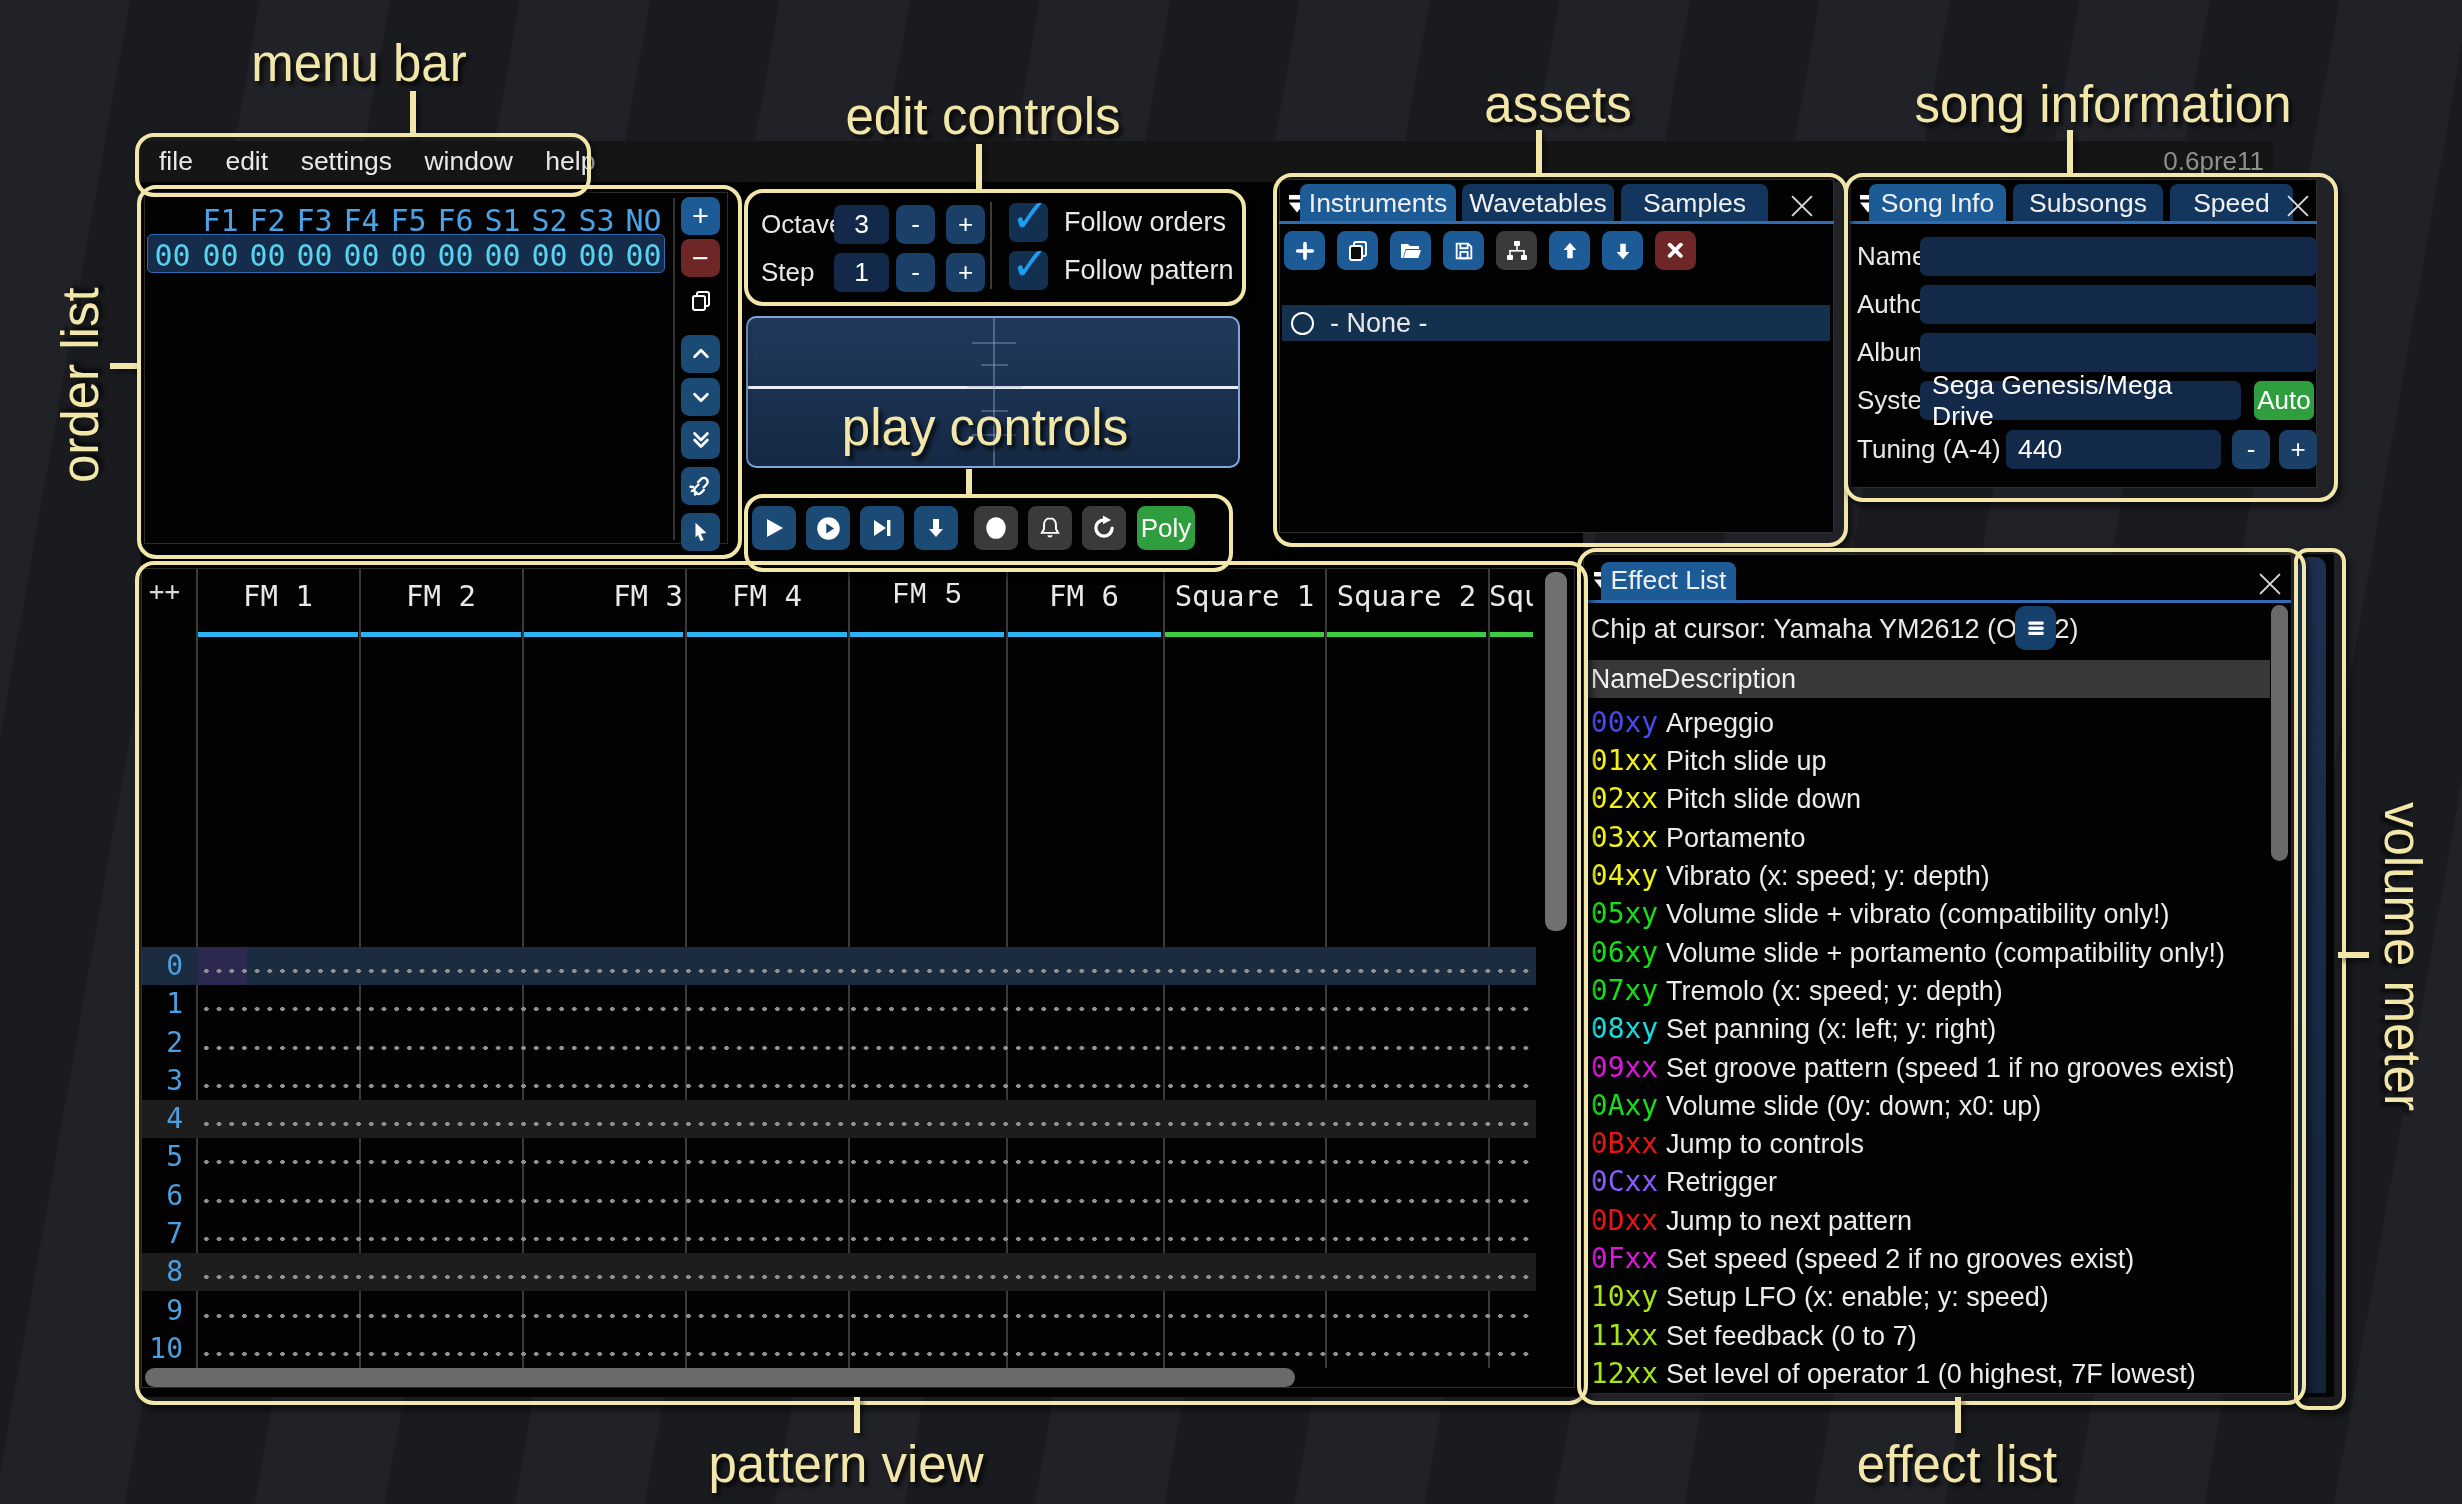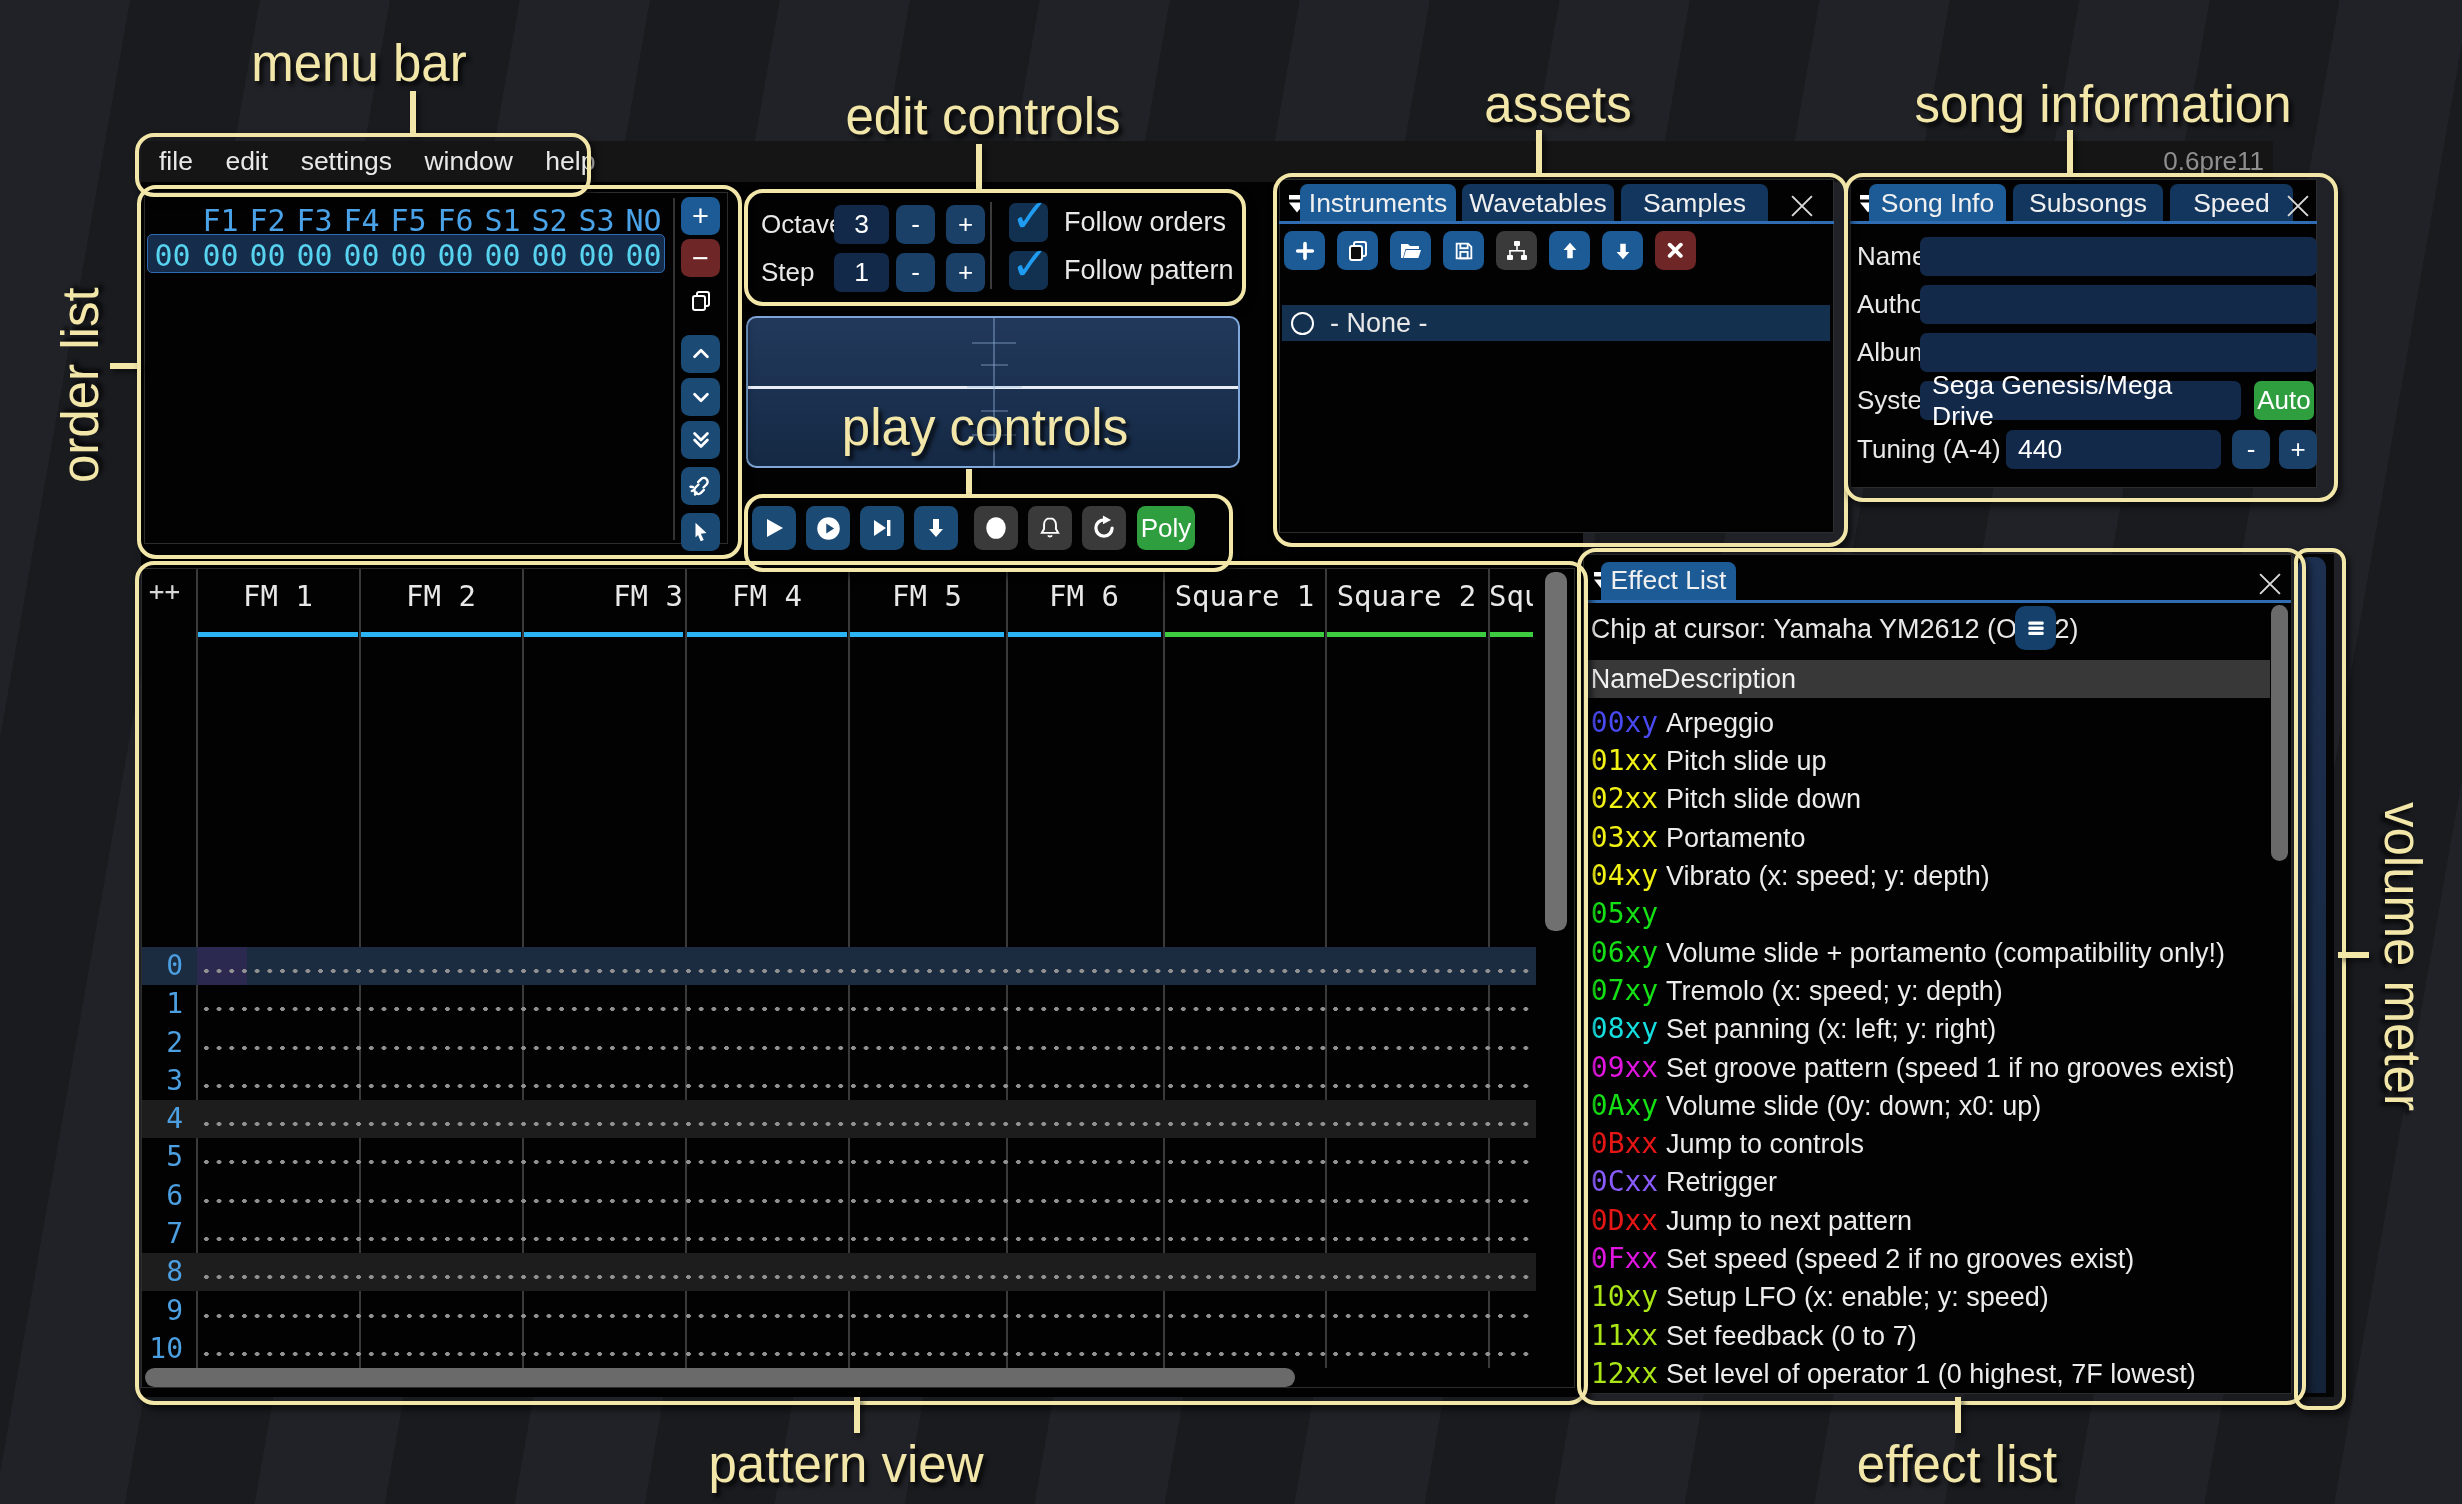--- a/index.html
+++ b/index.html
@@ -353,21 +353,21 @@
     <div class="abs mono" style="left:6.8px;top:6.8px;color:#d8d8d8;font-size:26px;">++</div>
     <div id="pattern-channels">
         <div class="chname" style="left: 56px; width: 160px; text-align: center;">FM 1</div>
         <div class="chul" style="left: 56px; width: 160px; background: rgb(43, 179, 243);"></div>
         <div class="chname" style="left: 219px; width: 160px; text-align: center;">FM 2</div>
         <div class="chul" style="left: 219px; width: 160px; background: rgb(43, 179, 243);"></div>
         <div class="chname" style="left: 382px; width: 159px; text-align: right;">FM 3</div>
         <div class="chul" style="left: 382px; width: 159px; background: rgb(43, 179, 243);"></div>
         <div class="chname" style="left: 545px; width: 160px; text-align: center;">FM 4</div>
         <div class="chul" style="left: 545px; width: 160px; background: rgb(43, 179, 243);"></div>
-        <div class="chname" style="left: 708px; width: 154px; text-align: center;">FM 5</div>
+        <div class="chname" style="left: 708px; width: 154px; text-align: center; font-family: Liberation Mono, monospace;">FM 5</div>
         <div class="chul" style="left: 708px; width: 154px; background: rgb(43, 179, 243);"></div>
         <div class="chname" style="left: 865px; width: 154px; text-align: center;">FM 6</div>
         <div class="chul" style="left: 865px; width: 154px; background: rgb(43, 179, 243);"></div>
         <div class="chname" style="left: 1023px; width: 159px; text-align: center;">Square 1</div>
         <div class="chul" style="left: 1023px; width: 159px; background: rgb(62, 203, 65);"></div>
         <div class="chname" style="left: 1185px; width: 159px; text-align: center;">Square 2</div>
         <div class="chul" style="left: 1185px; width: 159px; background: rgb(62, 203, 65);"></div>
         <div class="chname" style="left: 1347px; width: 44px; text-align: left;">Square 3</div>
         <div class="chul" style="left: 1347px; width: 44px; background: rgb(62, 203, 65);"></div>
         <div class="chdiv" style="left: 54px;"></div>
@@ -477,20 +477,21 @@
         <div class="fxrow" style="top: 264px;">
           <div class="fxcode" style="color: rgb(242, 242, 22);">03xx</div>
           <div class="fxdesc">Portamento</div>
         </div>
         <div class="fxrow" style="top: 302px;">
           <div class="fxcode" style="color: rgb(242, 242, 22);">04xy</div>
           <div class="fxdesc">Vibrato (x: speed; y: depth)</div>
         </div>
         <div class="fxrow" style="top: 340px;">
           <div class="fxcode" style="color: rgb(21, 224, 21);">05xy</div>
+          <div class="fxdesc">Volume slide + vibrato (compatibility only!)</div>
         </div>
         <div class="fxrow" style="top: 379px;">
           <div class="fxcode" style="color: rgb(21, 224, 21);">06xy</div>
           <div class="fxdesc">Volume slide + portamento (compatibility only!)</div>
         </div>
         <div class="fxrow" style="top: 417px;">
           <div class="fxcode" style="color: rgb(21, 224, 21);">07xy</div>
           <div class="fxdesc">Tremolo (x: speed; y: depth)</div>
         </div>
         <div class="fxrow" style="top: 455px;">

